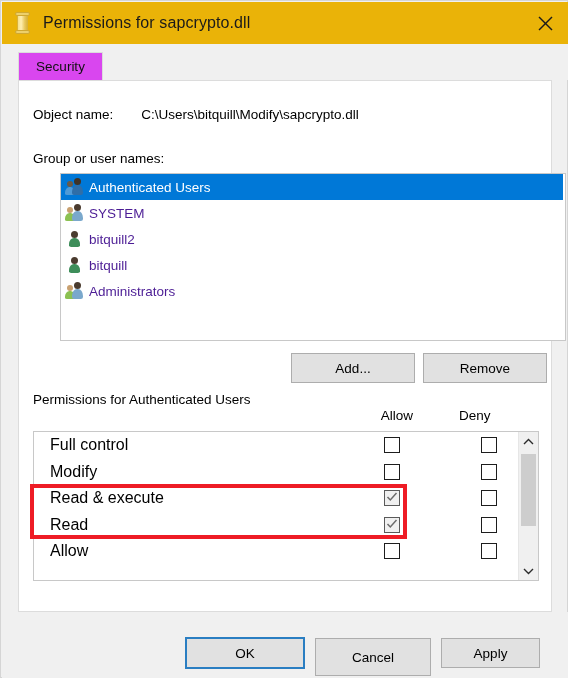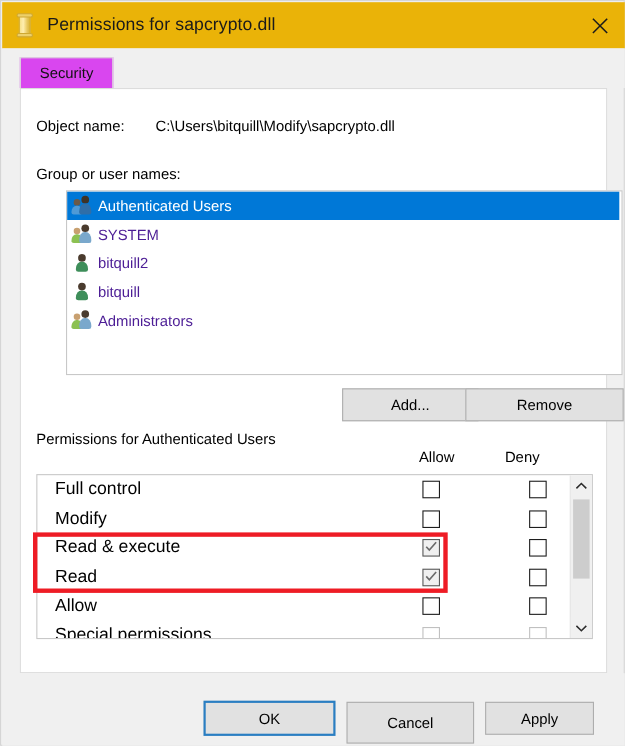--- a/index.html
+++ b/index.html
@@ -217,27 +217,26 @@
     align-items: center;
     justify-content: center;
     cursor: default;
   }
   .btn-add {
     position: absolute;
     left: 272px;
     top: 272px;
     width: 124px;
     height: 30px;
-    margin-left: 20px;
   }
   .btn-remove {
     position: absolute;
     left: 404px;
     top: 272px;
-    width: 144px;
+    width: 124px;
     height: 30px;
   }
 
   
   .perm-label {
     position: absolute;
     left: 14px;
     top: 310px;
     width: 230px;
     font-size: 13.5px;
@@ -529,25 +528,20 @@
           </span>
           <span class="cb deny"></span>
         </div>
 
         <div class="perm-row">
           <span class="perm-name">Allow</span>
           <span class="cb allow"></span>
           <span class="cb deny"></span>
         </div>
 
-        <div class="perm-row">
-          <span class="perm-name">Special permissions</span>
-          <span class="cb allow dim"></span>
-          <span class="cb deny dim"></span>
-        </div>
 
       </div>
 
       <div class="scrollbar">
         <div class="sb-arrow up">
           <svg width="11" height="8" viewBox="0 0 11 8" aria-hidden="true">
             <polyline points="1,6 5.5,1.6 10,6" fill="none" stroke="#2b2b2b" stroke-width="1.4"></polyline>
           </svg>
         </div>
         <div class="sb-thumb"></div>

